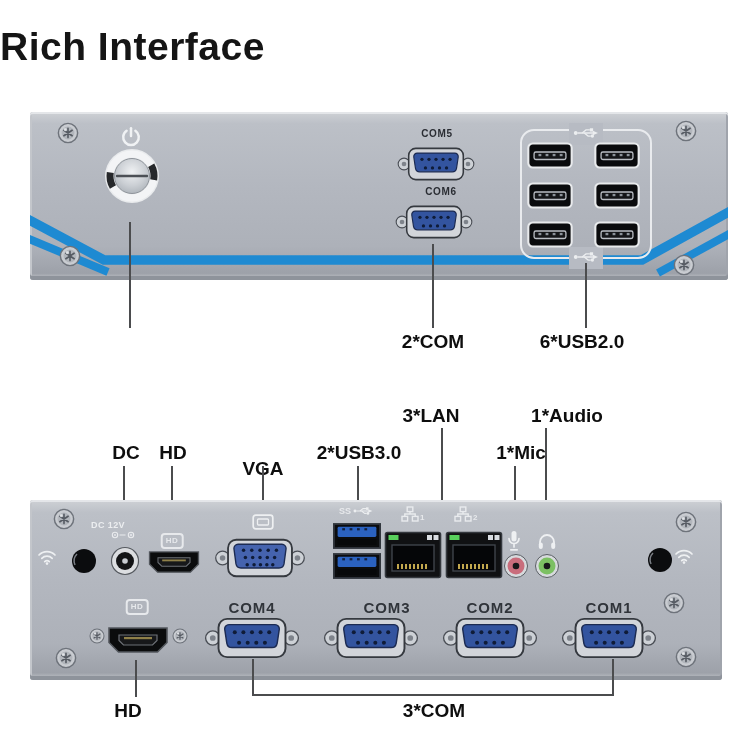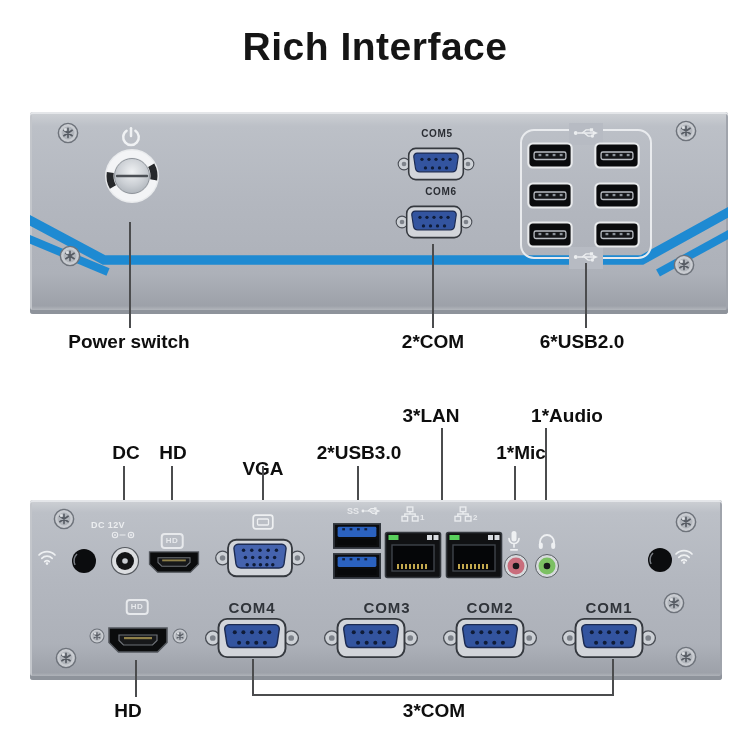--- a/index.html
+++ b/index.html
@@ -1,28 +1,28 @@
 <!DOCTYPE html>
 <html><head>
 <meta charset="utf-8">
 <style>
   html,body { margin:0; padding:0; background:#fff; }
   .stage { position:relative; width:750px; height:749px; background:#ffffff;
            font-family:"Liberation Sans", sans-serif; overflow:hidden; }
   .p { position:absolute; }
   svg.p { display:block; }
 
-  .title { position:absolute; top:25px; left:0; width:100%; text-align:center;
+  .title { position:absolute; top:25px; left:0; width:100%; 
            font-size:39px; font-weight:bold; color:#151515; letter-spacing:0.5px; }
 
   .panel { position:absolute; overflow:hidden; border-radius:3px;
            background:linear-gradient(180deg,#ced1d5 0%,#bcc0c7 7%,#b3b7bf 45%,#adb1b9 80%,#9da1a9 96%,#c6c9cd 100%);
            box-shadow: inset 0 2px 0 #e4e6e9, inset 0 -4px 0 #8e939b,
                        inset 2px 0 0 #c3c6cb, inset -2px 0 0 #a0a4ac; }
-  .front-panel { left:30px; top:112px; width:698px; height:202px; }
+  .front-panel { left:30px; top:112px; width:698px; height:168px; }
   .rear-panel  { left:30px; top:500px; width:692px; height:180px; }
 
   .line { position:absolute; width:2px; background:#4b4c4e; }
   .bracket { position:absolute; left:252px; top:659px; width:358px; height:35px;
              border-left:2px solid #4b4c4e; border-right:2px solid #4b4c4e;
              border-bottom:2px solid #4b4c4e; }
 
   .callout { position:absolute; transform:translateX(-50%); white-space:nowrap;
              font-size:19px; font-weight:bold; color:#0e0e0e; }
 
@@ -36,21 +36,21 @@
   .usb-frame { position:absolute; left:490px; top:17px; width:128px; height:126px;
                border:2px solid #e9ebee; border-radius:14px; }
   .frame-break { position:absolute; background:#b7bbc3; padding:2px 4px; }
 
   .hd-badge { position:absolute; transform:translateX(-50%); border:2px solid #e7e9ec;
               border-radius:4px; color:#e7e9ec; font-weight:bold; font-size:8px;
               line-height:1; padding:2px 3px; letter-spacing:0.5px; }
   .lan-ico { position:absolute; display:flex; align-items:flex-end; gap:1px;
              color:#e7e9ec; font-size:8px; font-weight:bold; line-height:1; }
   .ss-ico { position:absolute; transform:translateX(-50%); display:flex; align-items:center;
-            gap:2px; color:#e7e9ec; font-size:9px; font-weight:bold; line-height:1;margin-left:8px; }
+            gap:2px; color:#e7e9ec; font-size:9px; font-weight:bold; line-height:1; }
 </style>
 </head>
 <body>
 
 <svg width="0" height="0" style="position:absolute">
   <defs>
     <radialGradient id="gradBtn" cx="50%" cy="38%" r="70%">
       <stop offset="0%" stop-color="#eff1f3"></stop>
         <stop offset="55%" stop-color="#ccd0d5"></stop>
         <stop offset="100%" stop-color="#a8aeb5"></stop>
@@ -309,21 +309,20 @@
         <use href="#sym-usb2"></use>
       </svg>
     <svg class="p" style="left:564px;top:109px" width="46" height="27">
         <use href="#sym-usb2"></use>
       </svg>
   </section>
 
   <div class="line" style="left:129px;top:222px;height:106px"></div>
   <div class="line" style="left:432px;top:244px;height:84px"></div>
   <div class="line" style="left:585px;top:263px;height:65px"></div>
-  <span class="callout" style="left:129px;top:331px">Power switch</span>
   <span class="callout" style="left:433px;top:331px">2*COM</span>
   <span class="callout" style="left:582px;top:331px">6*USB2.0</span>
 
   <span class="callout" style="left:431px;top:405px">3*LAN</span>
   <span class="callout" style="left:567px;top:405px">1*Audio</span>
   <span class="callout" style="left:126px;top:442px">DC</span>
   <span class="callout" style="left:173px;top:442px">HD</span>
   <span class="callout" style="left:263px;top:458px">VGA</span>
   <span class="callout" style="left:359px;top:442px">2*USB3.0</span>
   <span class="callout" style="left:521px;top:442px">1*Mic</span>

